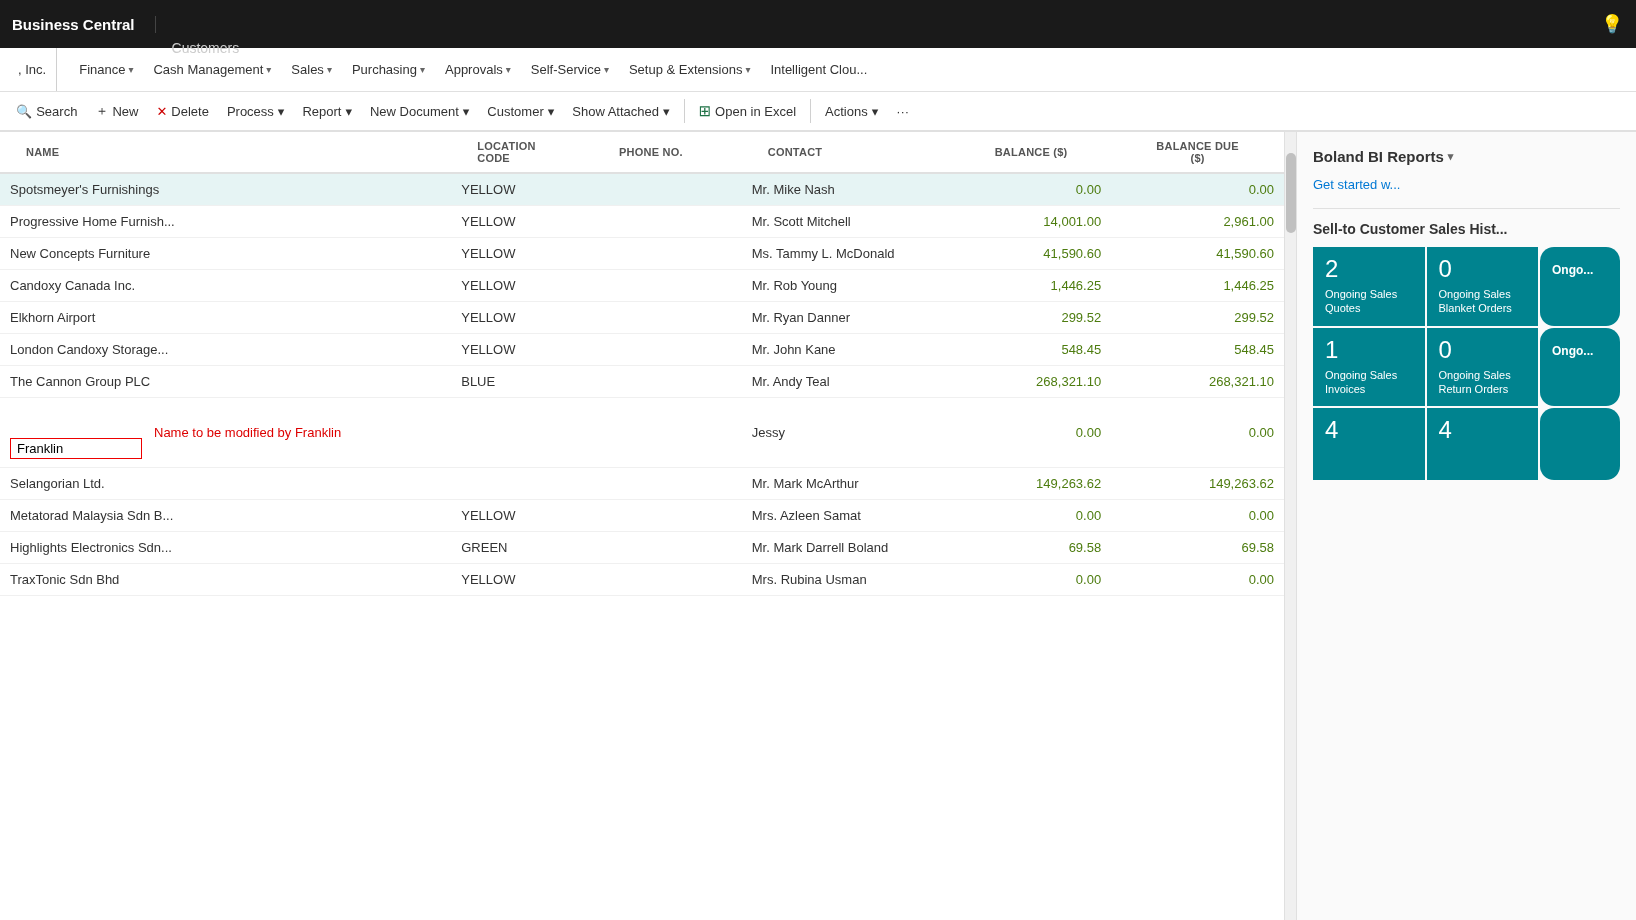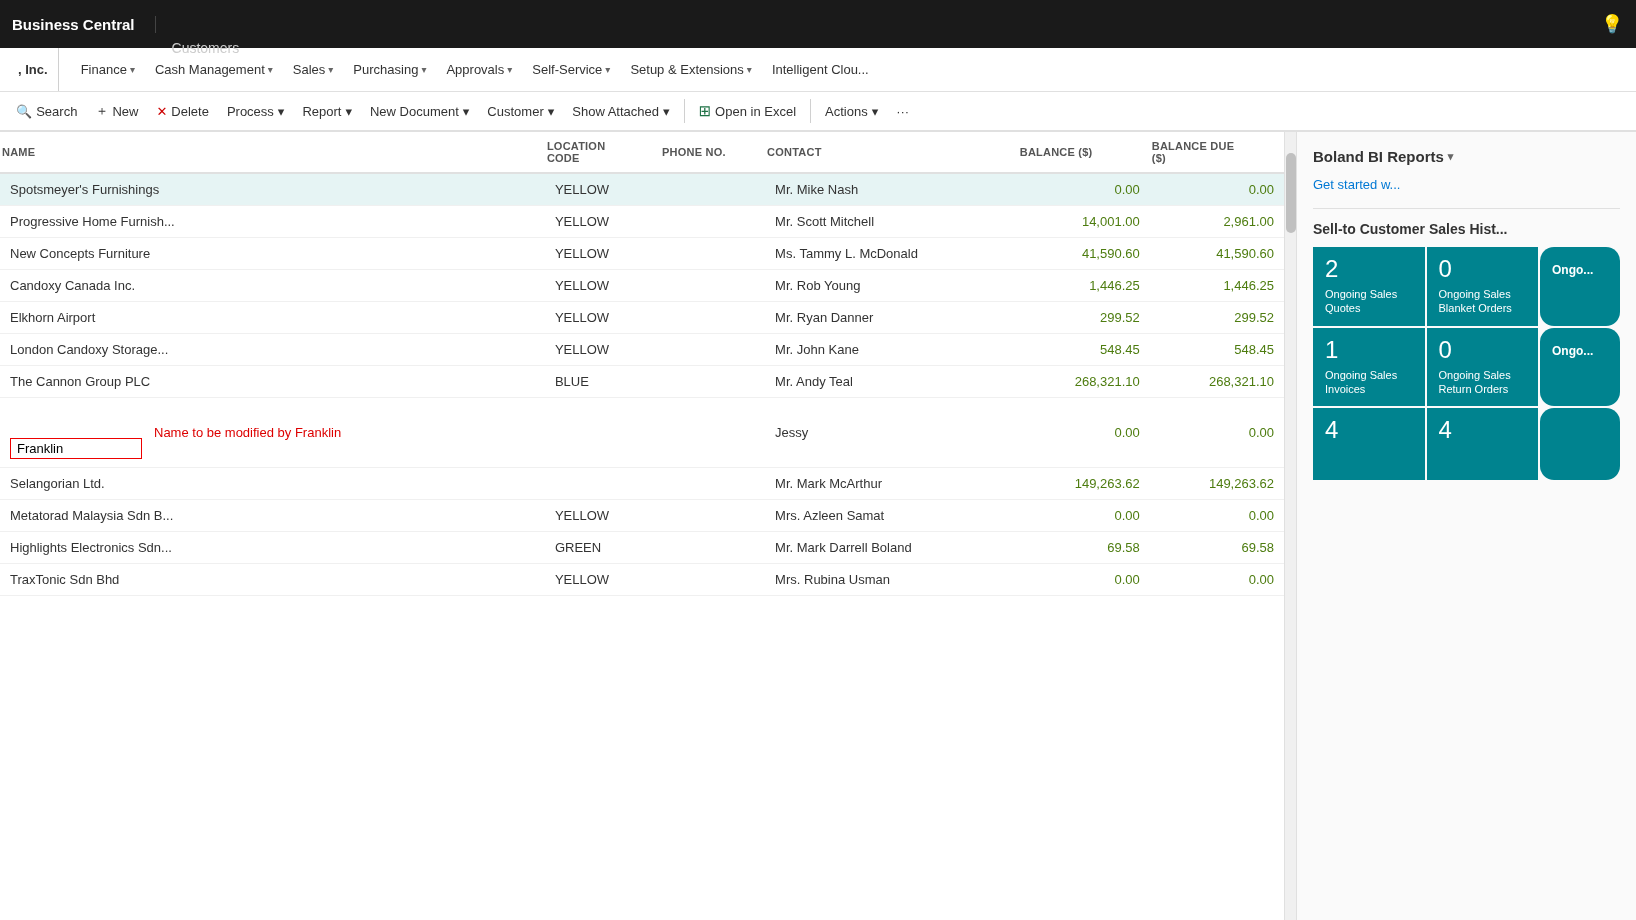--- a/index.html
+++ b/index.html
@@ -37,21 +37,21 @@
     .nav-bar {
       display: flex;
       align-items: center;
       background: #fff;
       border-bottom: 1px solid #e0e0e0;
       height: 44px;
       padding: 0 8px;
       gap: 4px;
     }
     .nav-company {
-      font-weight: 700;
+      font-weight: 400;
       font-size: 13px;
       color: #333;
       padding: 0 10px;
       border-right: 1px solid #d0d0d0;
       margin-right: 8px;
       height: 100%;
       display: flex;
       align-items: center;
     }
     .nav-item {
@@ -122,30 +122,30 @@
       width: 100%;
       border-collapse: collapse;
       font-size: 13px;
     }
     thead tr {
       background: #fff;
       border-bottom: 2px solid #e0e0e0;
     }
     thead th {
       text-align: left;
-      padding: 8px 2px;
+      padding: 8px 26px;
       font-size: 11px;
       font-weight: 600;
       color: #555;
       letter-spacing: 0.02em;
       text-transform: uppercase;
       white-space: nowrap;
       border-bottom: 1px solid #d0d0d0;
     }
-    thead th.right { text-align: left; }
+    thead th.right { text-align: center; }
     tbody tr {
       border-bottom: 1px solid #f0f0f0;
       cursor: pointer;
     }
     tbody tr.selected { background: #e6f4f4; }
     tbody tr.editing-row { background: #fff; }
     tbody td {
       padding: 8px 10px;
       color: #333;
       white-space: nowrap;

